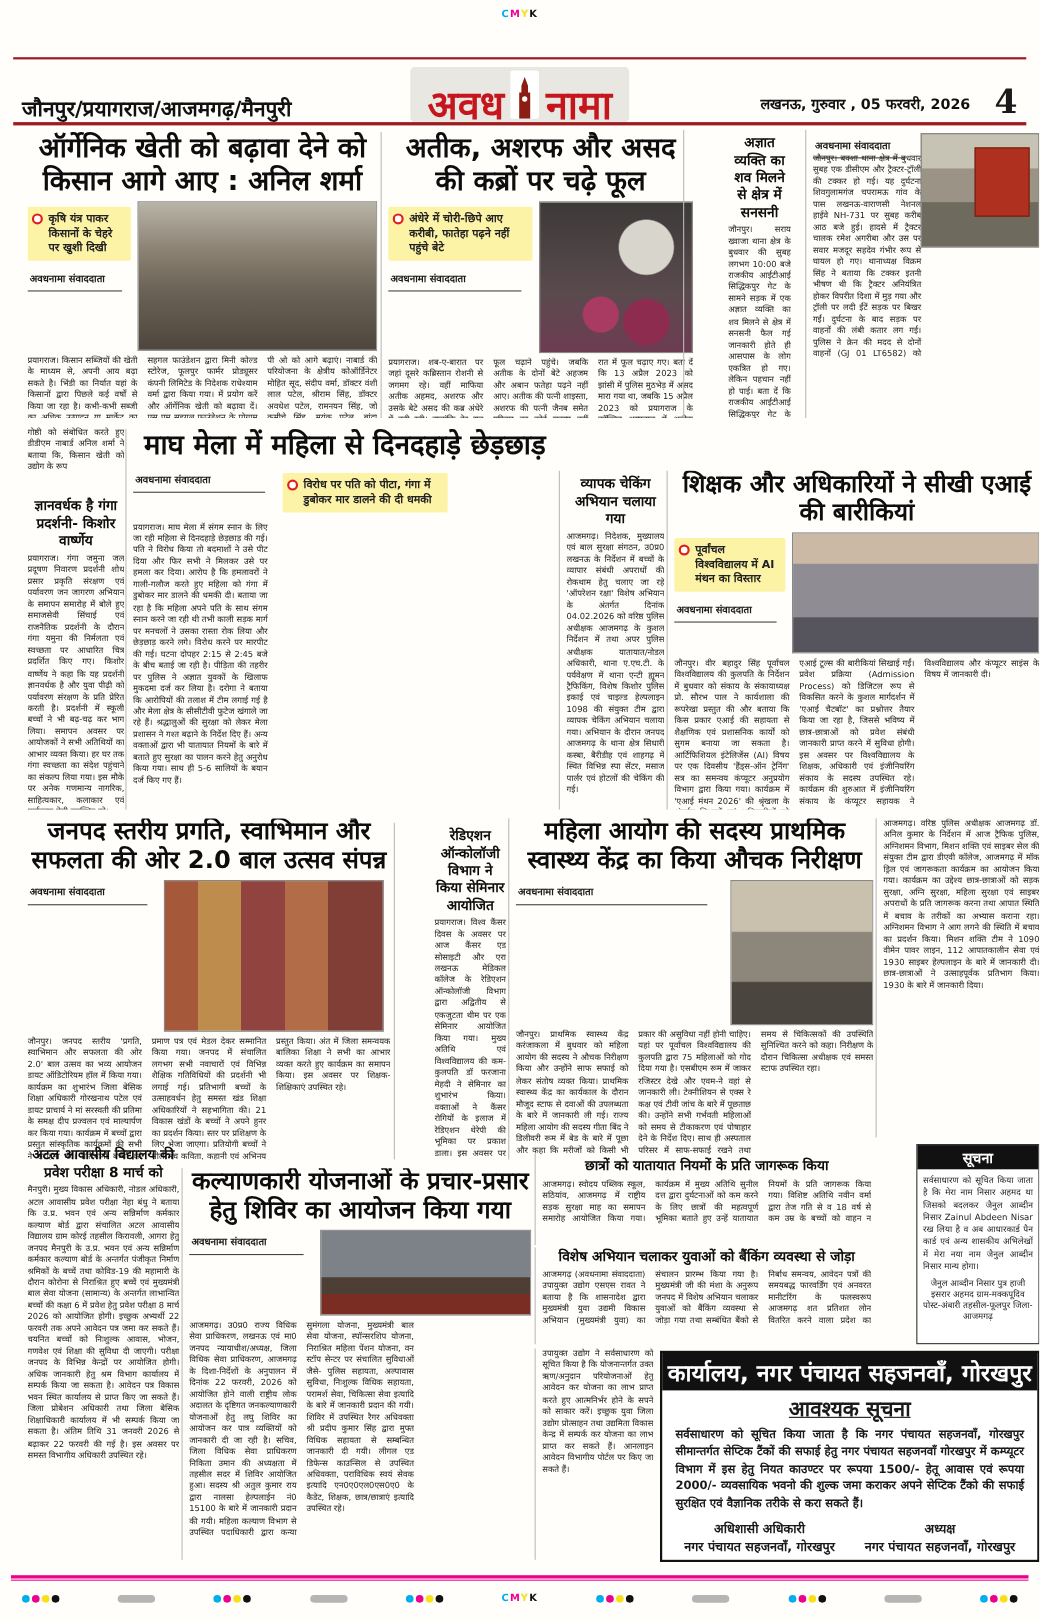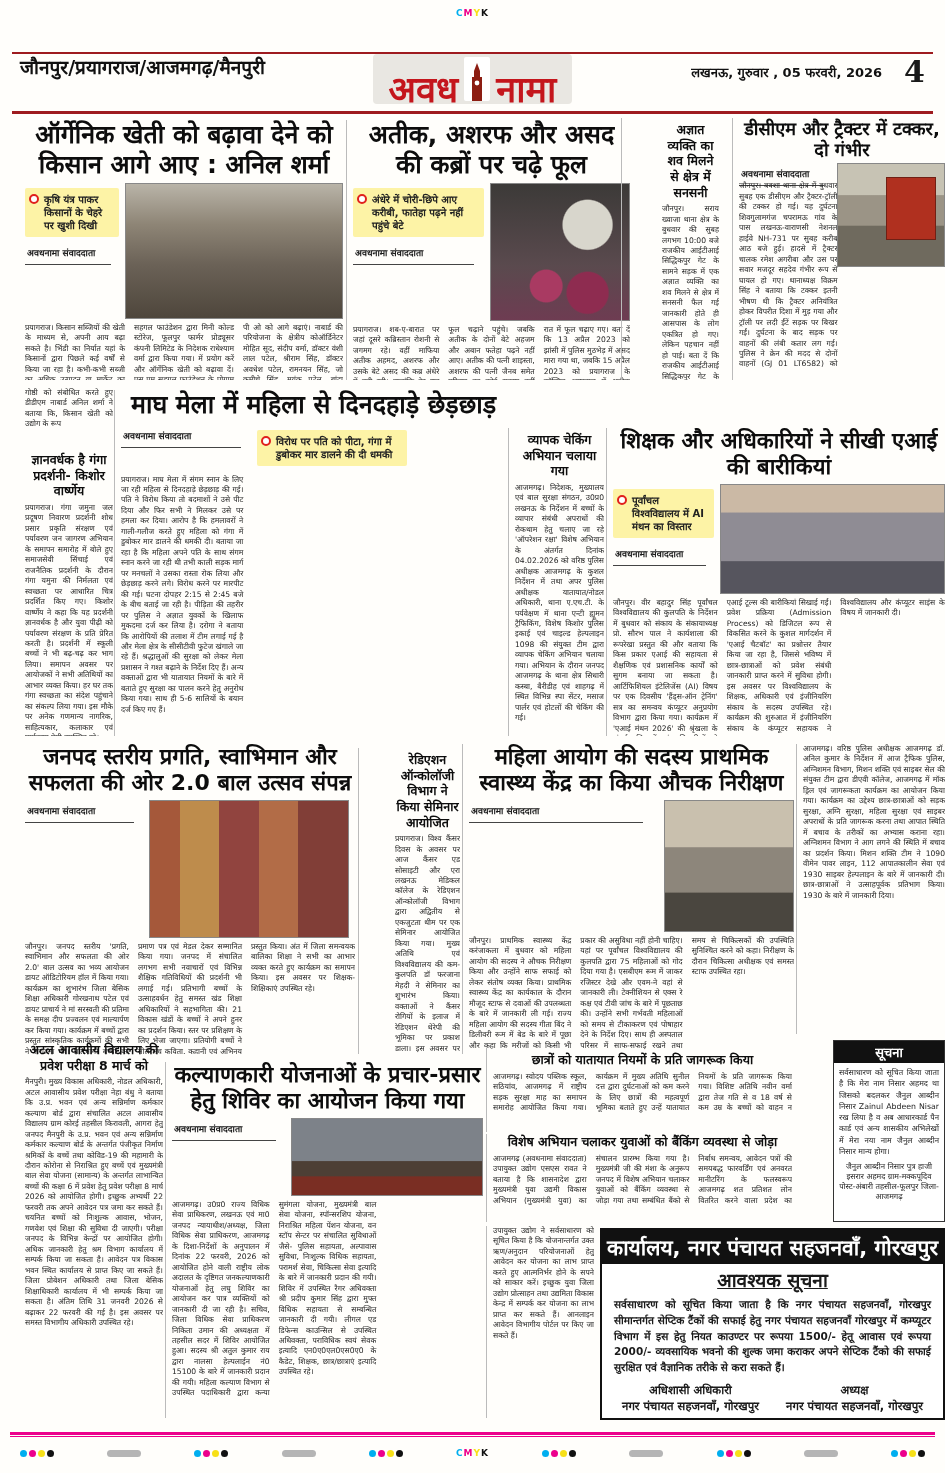--- a/index.html
+++ b/index.html
@@ -9,21 +9,21 @@
     background:#fffefb; font-family:"DejaVu Sans","Liberation Sans",sans-serif;
     color:#1a1a1a; overflow:hidden;
   }
   
   .cmyk-top { position:absolute; top:8px; left:0; right:0; text-align:center;
     font-size:9px; font-weight:bold; letter-spacing:1px; }
   .cmyk-letter-c{color:#00aeef}.cmyk-letter-m{color:#ec008c}
   .cmyk-letter-y{color:#f7e017}.cmyk-letter-k{color:#111}
   .header-band { position:absolute; top:52px; left:12px; right:12px; height:62px;
     border-top:2px solid #9e1b1f; border-bottom:3px solid #9e1b1f;
-    display:flex; align-items:flex-start; justify-content:space-between; padding:0 8px; }
+    display:flex; align-items:flex-end; justify-content:space-between; padding:0 8px; }
   .edition-line { font-size:19px; font-weight:bold; color:#111; width:300px; }
   .masthead { background:#e9e7e2; border-radius:4px; padding:2px 16px; height:50px;
     display:flex; align-items:center; gap:6px; }
   .masthead-word { font-size:36px; font-weight:bold; color:#c4161c; line-height:1;margin-top:21px; }
   .masthead-logo { width:26px; height:44px; background:#fff; border-radius:2px;
     display:flex; align-items:flex-end; justify-content:center; }
   .header-right { display:flex; align-items:center; gap:22px; width:300px; justify-content:flex-end; }
   .dateline { font-size:13px; font-weight:bold; color:#111; }
   .page-number { font-size:30px; font-weight:bold; font-family:"DejaVu Serif","Liberation Serif",serif; }
   
@@ -144,21 +144,20 @@
     </div>
     <div class="body-txt c3" style="height:92px;margin-top:4px;">प्रयागराज। शब-ए-बारात पर जहां दूसरे कब्रिस्तान रोशनी से जगमग रहे। वहीं माफिया अतीक अहमद, अशरफ और उसके बेटे असद की कब्र अंधेरे में डूबी रही। हालांकि देर रात चोरी छिपे कुछ रिश्तेदार और करीबी लोग तीनों की कब्र पर फूल चढ़ाने पहुंचे। जबकि अतीक के दोनों बेटे अहजम और अबान फतेहा पढ़ने नहीं आए। अतीक की पत्नी शाइस्ता, अशरफ की पत्नी जैनब समेत परिवार का कोई सदस्य नहीं पहुंचा। माहकामा हज्ज ने बताया कि सीनों की कब्रों पर रात में फूल चढ़ाए गए। बता दें कि 13 अप्रैल 2023 को झांसी में पुलिस मुठभेड़ में असद मारा गया था, जबकि 15 अप्रैल 2023 को प्रयागराज के कॉल्विन अस्पताल में अतीक अहमद और उसके भाई की गोली मारकर हत्या कर दी गई थी। इसके बाद तीनों के शव कसारी मसारी कब्रिस्तान में सुपुर्द-ए-खाक किए गए थे। इस सिलसिले में इन कब्रों पर रात में ही करीबी पहुंचे और फातेहा पढ़कर चले गए।</div>
   </article>
 
   <article class="art rule-left" style="left:621px;top:118px;width:98px;height:262px;padding-left:40px;">
     <h2 class="hl hl-sm">अज्ञात व्यक्ति का शव मिलने से क्षेत्र में सनसनी</h2>
     <div class="body-txt c1" style="height:220px;">जौनपुर। सराय ख्वाजा थाना क्षेत्र के बुधवार की सुबह लगभग 10:00 बजे राजकीय आईटीआई सिद्धिकपुर गेट के सामने सड़क में एक अज्ञात व्यक्ति का शव मिलने से क्षेत्र में सनसनी फैल गई जानकारी होते ही आसपास के लोग एकत्रित हो गए। लेकिन पहचान नहीं हो पाई। बता दें कि राजकीय आईटीआई सिद्धिकपुर गेट के सामने सर्विस लेन में एक लगभग 45 वर्षीय व्यक्ति का शव मिलने से क्षेत्र में हड़कंप मच गया। सूचना पाकर पहुंची पुलिस ने शव को कब्जे में लेकर पोस्टमार्टम के लिए भेज दिया। पुलिस शव की शिनाख्त कराने के प्रयास में जुटी है। 5 किलोमीटर दूरी पर ही क्षेत्र के लोगों ने बताया कि संभवतः देर रात किसी वाहन की टक्कर से उसकी मौत हुई है। थाना प्रभारी ने बताया कि शिनाख्त के लिए आसपास के थानों को सूचित किया गया है।</div>
   </article>
 
   <article class="art rule-left" style="left:732px;top:118px;width:213px;height:262px;">
-    <h2 class="hl hl-md">डीसीएम और ट्रैक्टर में टक्कर, दो गंभीर</h2>
     <div class="head-row" style="margin-top:3px;">
       <div class="head-left">
         <div class="byline">अवधनामा संवाददाता</div>
       </div>
       <div class="photo ph-truck" style="width:108px;height:104px;"></div>
     </div>
     <div class="body-txt c2" style="height:190px;margin-top:-86px;">जौनपुर। बक्शा थाना क्षेत्र में बुधवार सुबह एक डीसीएम और ट्रैक्टर-ट्रॉली की टक्कर हो गई। यह दुर्घटना शिवगुलामगंज चपरामऊ गांव के पास लखनऊ-वाराणसी नेशनल हाईवे NH-731 पर सुबह करीब आठ बजे हुई। हादसे में ट्रैक्टर चालक रमेश अगरीबा और उस पर सवार मजदूर सहदेव गंभीर रूप से घायल हो गए। थानाध्यक्ष विक्रम सिंह ने बताया कि टक्कर इतनी भीषण थी कि ट्रैक्टर अनियंत्रित होकर विपरीत दिशा में मुड़ गया और ट्रॉली पर लदी ईंटें सड़क पर बिखर गईं। दुर्घटना के बाद सड़क पर वाहनों की लंबी कतार लग गई। पुलिस ने क्रेन की मदद से दोनों वाहनों (GJ 01 LT6582) को किनारे कराकर यातायात सुचारू कराया। घायलों को सीएचसी बक्शा में भर्ती कराया गया जहां से जिला अस्पताल रेफर कर दिया गया। डीसीएम चालक मौके से फरार हो गया। पुलिस ने दोनों वाहनों को कब्जे में लेकर कार्रवाई शुरू कर दी है।</div>
   </article>
 
   <article class="art" style="left:25px;top:388px;width:88px;height:348px;">

